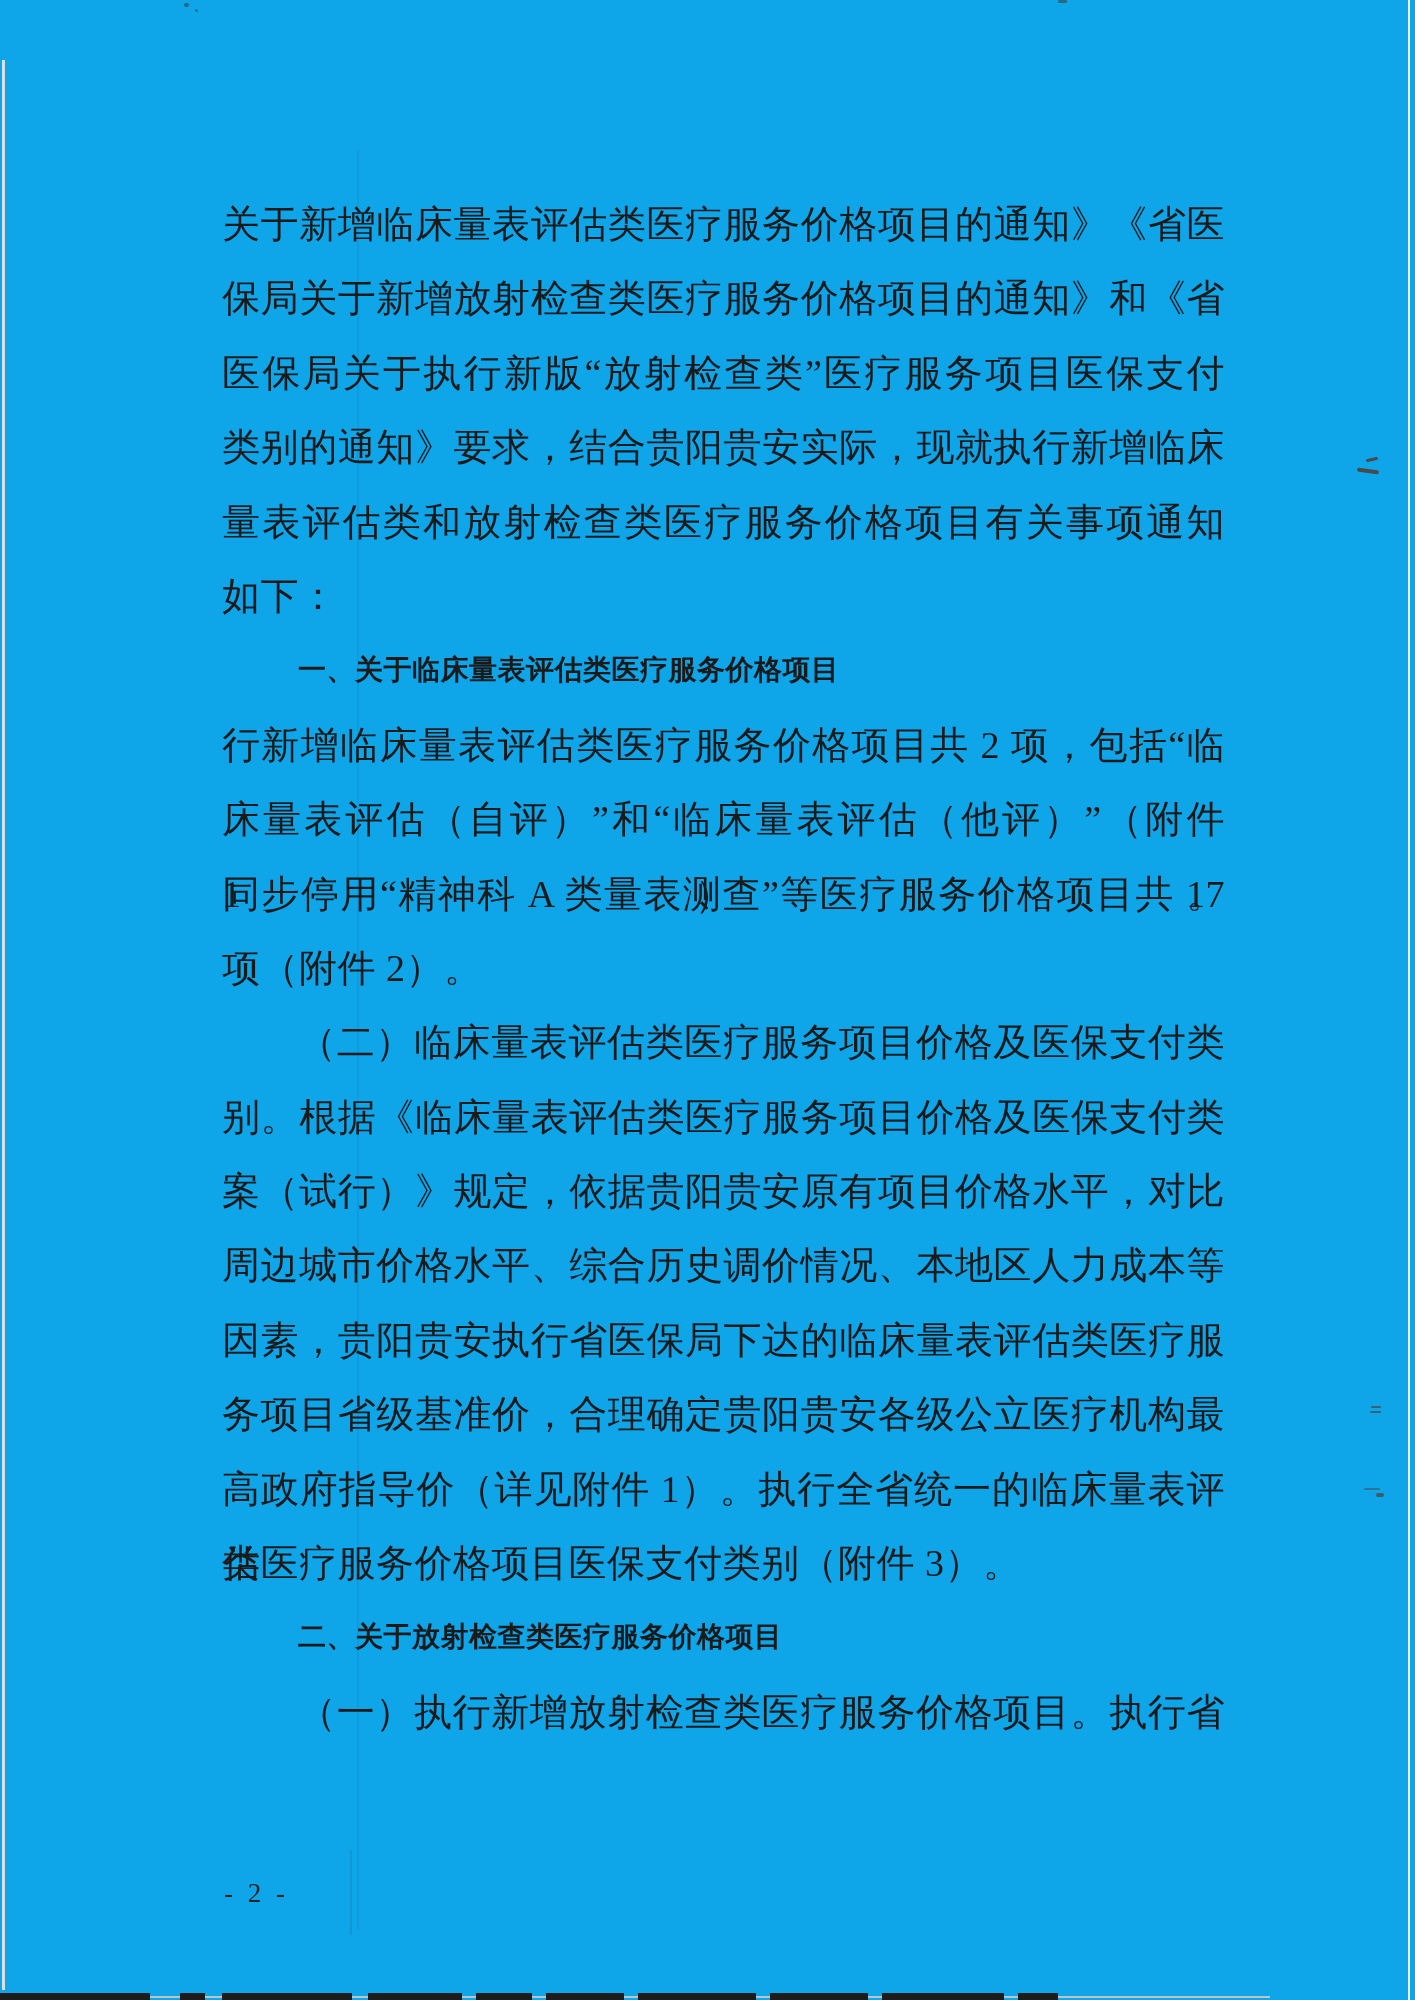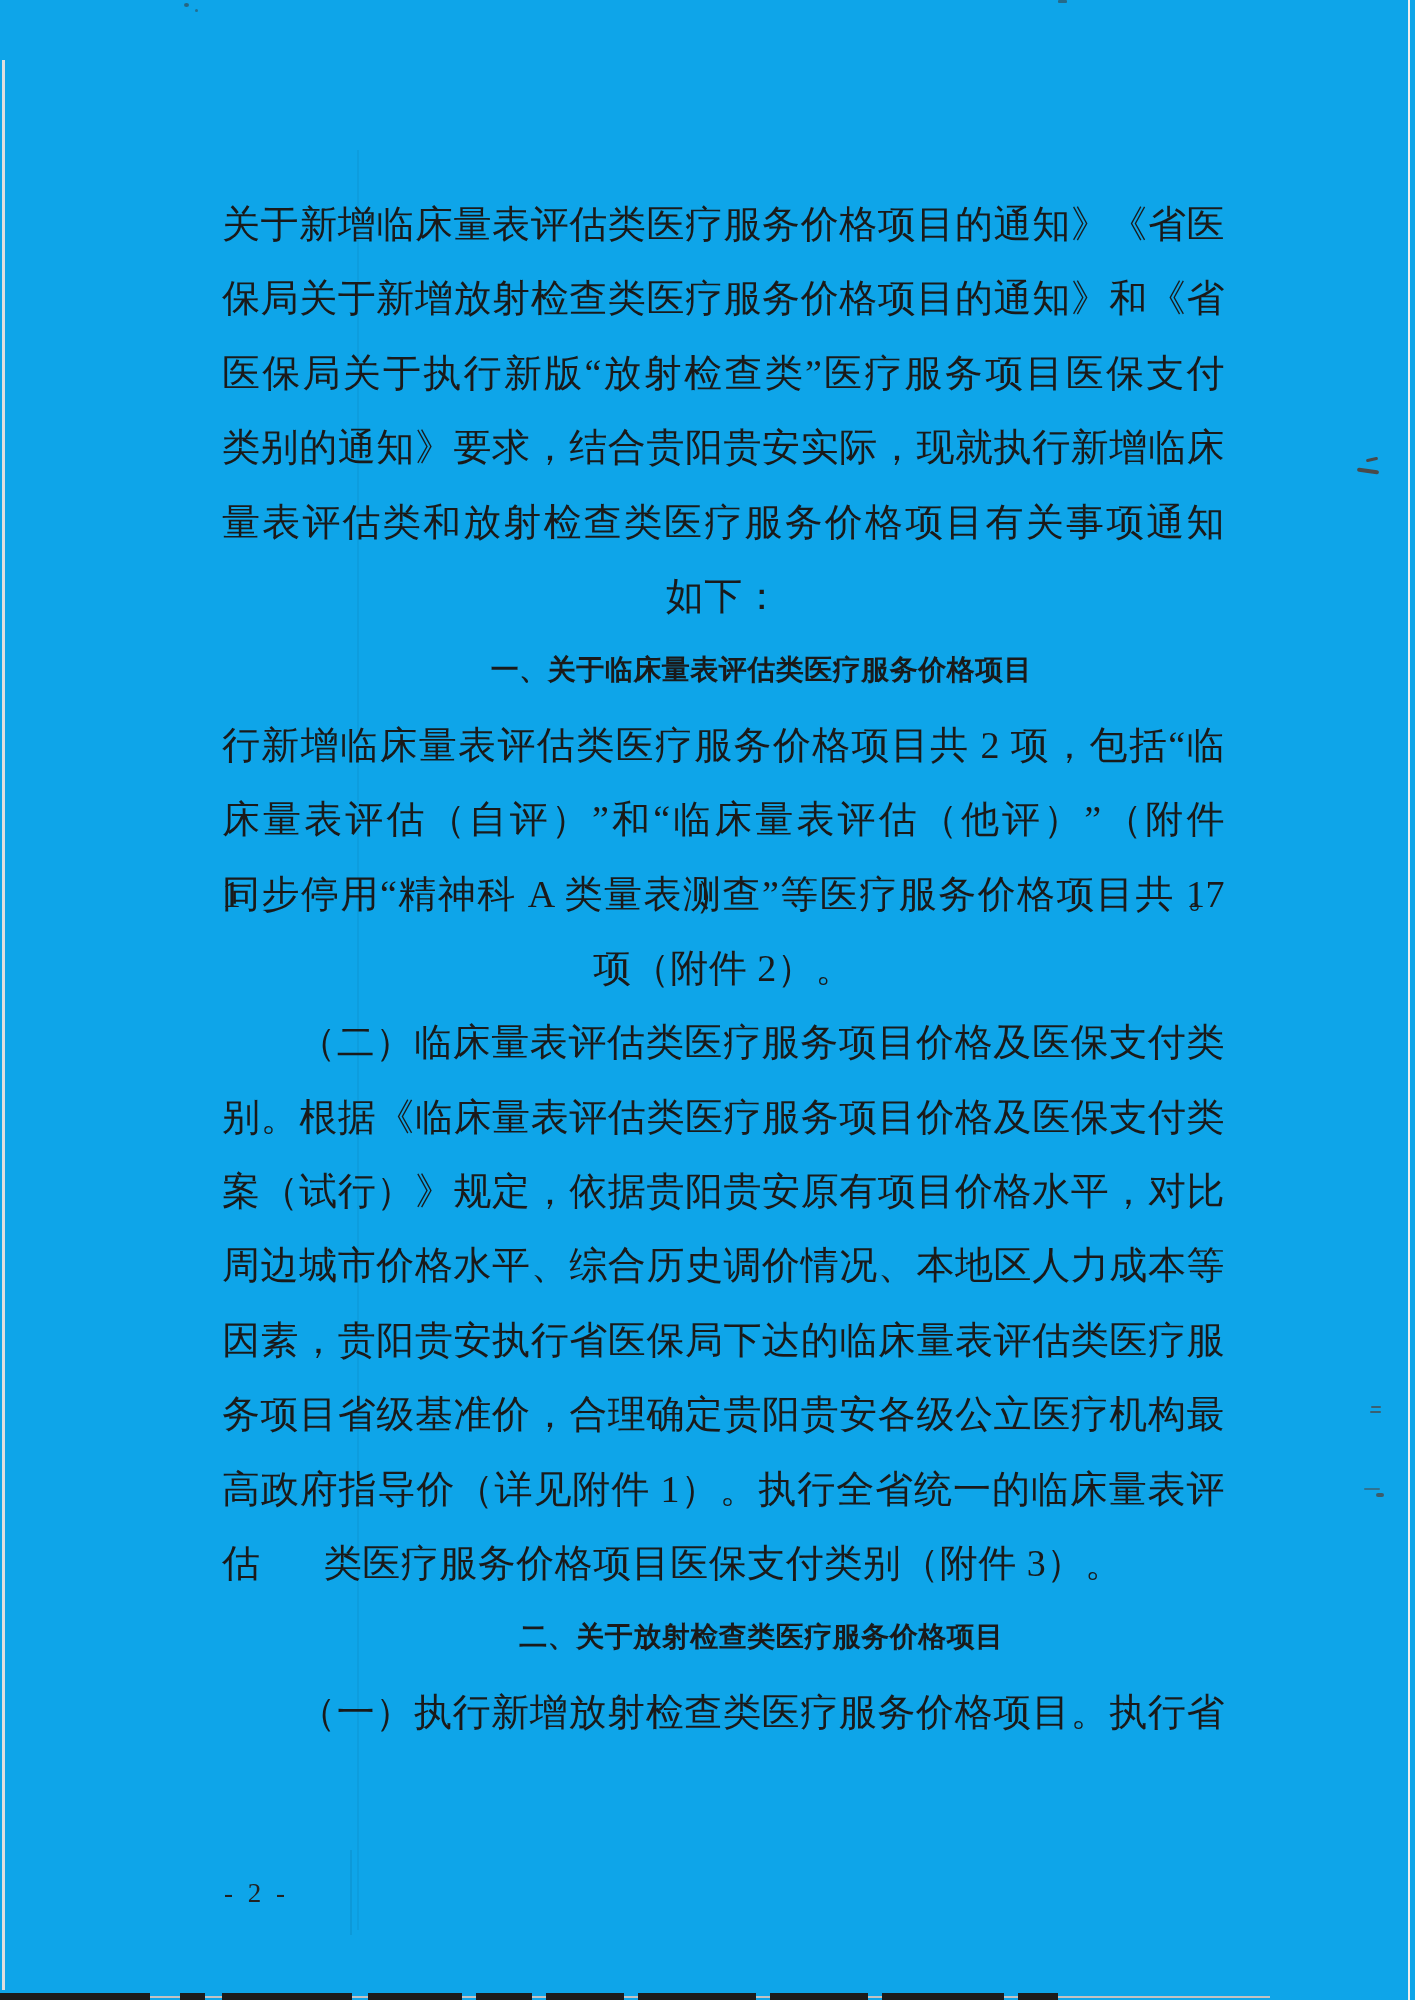--- a/index.html
+++ b/index.html
@@ -19,21 +19,20 @@
 
   
   .textblock{
     position:absolute;left:222px;top:187px;width:1003px;
   }
   .line{
     height:74.4px;line-height:74.4px;
     font-size:38px;
     white-space:nowrap;
     letter-spacing:0.5px;
-    text-align:center;
   }
   .line.j{
     white-space:normal;
     text-align:justify;
     text-align-last:justify;
     text-justify:inter-character;
   }
   .line.ind{padding-left:76px;}
   .line.h{
     font-family:"Liberation Sans","DejaVu Sans",sans-serif;

